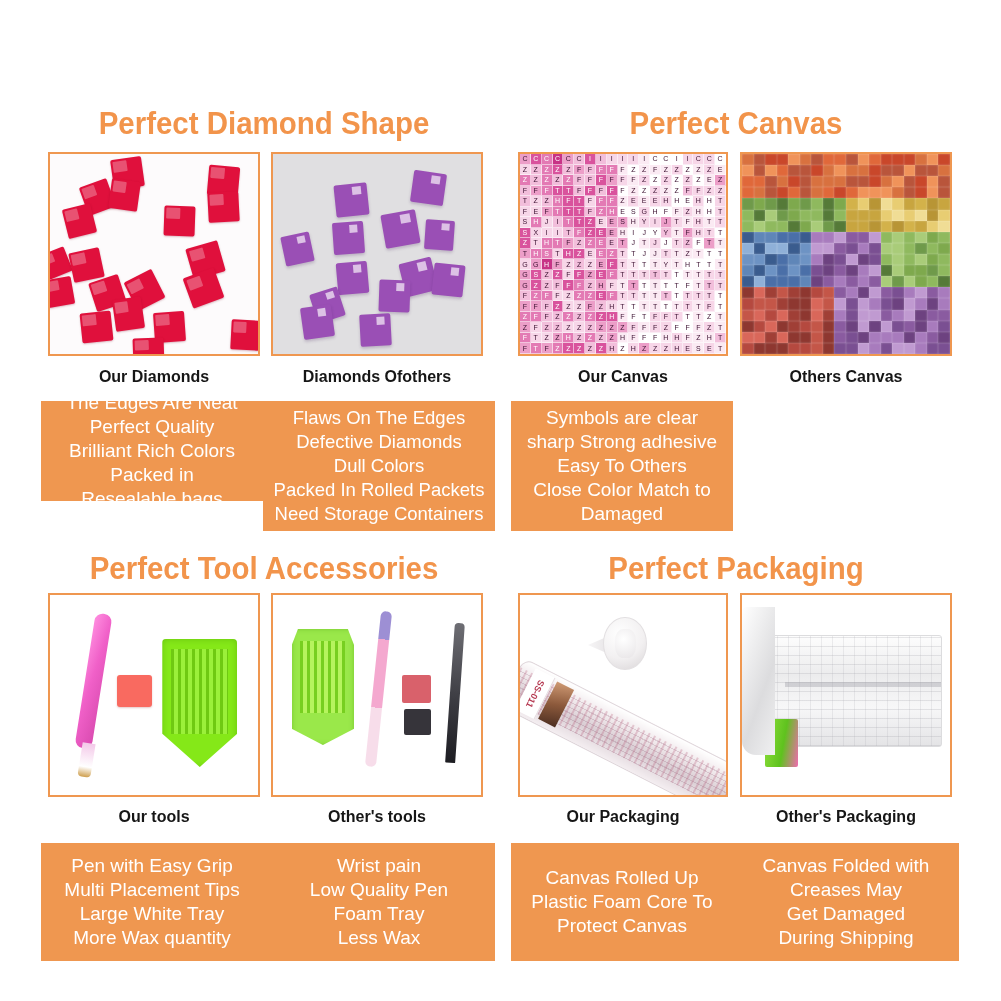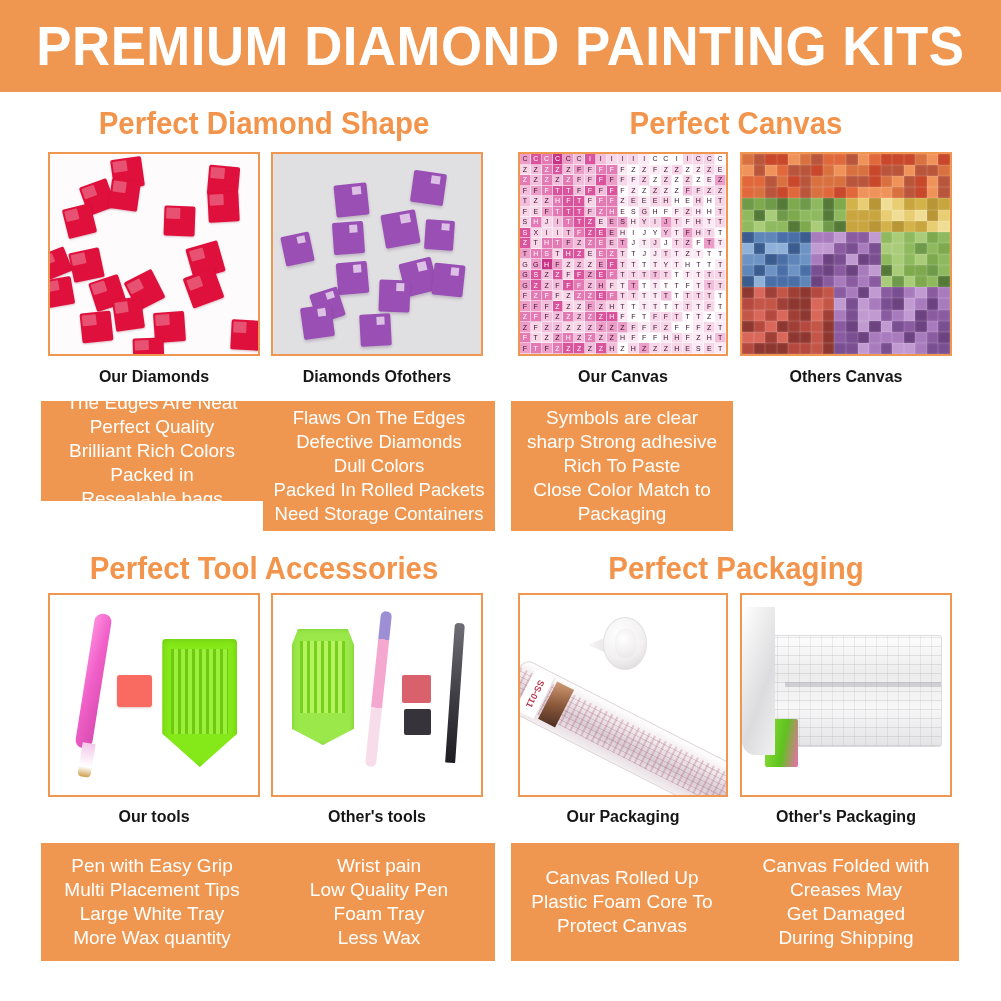--- a/index.html
+++ b/index.html
@@ -306,23 +306,20 @@
     width: 84%; height: 4%;
     background: rgba(150,150,158,0.35);
     z-index: 2;
   }
 </style>
 </head>
 <body>
 
 <div id="page">
 
-  <div class="header-bar">
-    <div class="header-title">PREMIUM DIAMOND PAINTING KITS</div>
-  </div>
 
   <div class="sec-title" style="left:44px;top:106px;width:440px;">Perfect Diamond Shape</div>
   <div class="sec-title" style="left:516px;top:106px;width:440px;">Perfect Canvas</div>
   <div class="sec-title" style="left:44px;top:551px;width:440px;">Perfect Tool Accessories</div>
   <div class="sec-title" style="left:516px;top:551px;width:440px;">Perfect Packaging</div>
 
   <div class="photo" style="left:48px;top:152px;width:212px;height:204px;">
     <div class="reddrills">
       <div class="rd" style="left:30%;top:2%;width:15%;height:15%;transform:rotate(-8deg);"></div>
       <div class="rd" style="left:76%;top:6%;width:15%;height:15%;transform:rotate(5deg);"></div>
@@ -1076,23 +1073,23 @@
     <span>Flaws On The Edges</span>
     <span>Defective Diamonds</span>
     <span>Dull Colors</span>
     <span>Packed In Rolled Packets</span>
     <span>Need Storage Containers</span>
   </div>
 
   <div class="panel" style="left:511px;top:401px;width:222px;height:130px;">
     <span>Symbols are clear</span>
     <span>sharp Strong adhesive</span>
-    <span>Rich To Paste</span>
+    <span>Easy To Others</span>
     <span>Close Color Match to</span>
-    <span>Packaging</span>
+    <span>Damaged</span>
   </div>
 
 
   <div class="photo" style="left:48px;top:593px;width:212px;height:204px;">
     <div class="toolsbg">
       <div class="pen-pink"></div>
       <div class="pen-tip"></div>
       <div class="wax-pink"></div>
       <div class="tray-green"></div>
     </div>

